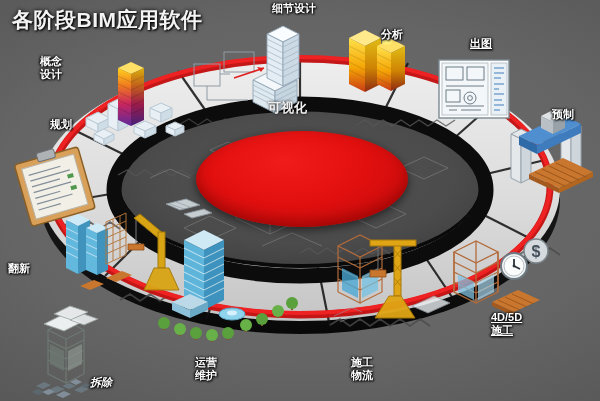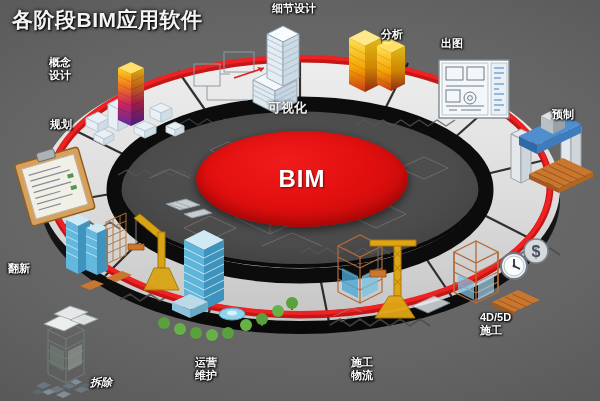--- a/index.html
+++ b/index.html
@@ -25,26 +25,26 @@
   .track{position:absolute;left:0;top:0;width:600px;height:401px;}
   
   .lbl{
     position:absolute;z-index:55;color:#ffffff;font-weight:bold;
     font-size:11px;line-height:13px;white-space:pre-line;
     text-shadow:1px 1px 2px #000,0 0 3px #000,-1px 0 2px #000;
   }
   .lbl.inner{color:#f0f0f0;font-size:13px;text-shadow:0 0 3px #000;}
   
   #lbl-planning   {left:6px;  top:118px;padding-left:44px;}
-  #lbl-concept    {left:49px; top:56px;}
+  #lbl-concept    {left:40px; top:56px;font-family:Liberation Mono, monospace;}
   #lbl-detail     {left:272px;top:2px;}
   #lbl-analysis   {left:381px;top:28px;}
-  #lbl-drawing    {left:441px;top:37px;}
+  #lbl-drawing    {left:470px;top:37px;text-decoration:underline;}
   #lbl-prefab     {left:552px;top:108px;}
-  #lbl-4d5d       {left:480px;top:311px;}
+  #lbl-4d5d       {left:491px;top:311px;text-decoration:underline;}
   #lbl-constrlog  {left:351px;top:356px;}
   #lbl-operation  {left:195px;top:356px;}
   #lbl-demolish   {left:90px; top:376px;font-style:italic;}
   #lbl-renovate   {left:8px;  top:262px;}
   #lbl-visual     {left:268px;top:101px;}
   
   #core{
     position:absolute;left:196px;top:131px;width:212px;height:96px;z-index:50;
     border-radius:50%;
     background:radial-gradient(ellipse at 42% 32%,#f01b1b 0%,#e2100f 45%,#c00a0a 100%);
@@ -139,21 +139,20 @@
       <path d="M210,150 l18,-8 18,8 -18,8 Z"></path>
     </g>
 
     <ellipse cx="300" cy="187" rx="250" ry="128" fill="none" stroke="#c41212" stroke-width="7" opacity=".98"></ellipse>
     <ellipse cx="300" cy="185" rx="250" ry="128" fill="none" stroke="#ee2222" stroke-width="4.2"></ellipse>
   </svg>
 
   <div class="lbl inner" id="lbl-visual">可视化</div>
 
   <div id="core">
-    <div id="core-en">BIM</div>
   </div>
 
   <div class="icon" style="left:14px;top:148px;">
     <svg width="86" height="78" viewBox="0 0 86 78">
       <g transform="rotate(-16 43 39)">
         <rect x="8" y="6" width="66" height="64" rx="3" fill="#d9a05a" stroke="#8a5f26" stroke-width="1.5"></rect>
         <rect x="14" y="12" width="54" height="52" fill="#f2efe6" stroke="#b9b5a8" stroke-width="1"></rect>
         <rect x="32" y="1" width="18" height="9" rx="2" fill="#aeb2b5" stroke="#6d7073" stroke-width="1"></rect>
         <g stroke="#6f7d8c" stroke-width="1.2" opacity=".85">
           <line x1="19" y1="20" x2="52" y2="20"></line>

